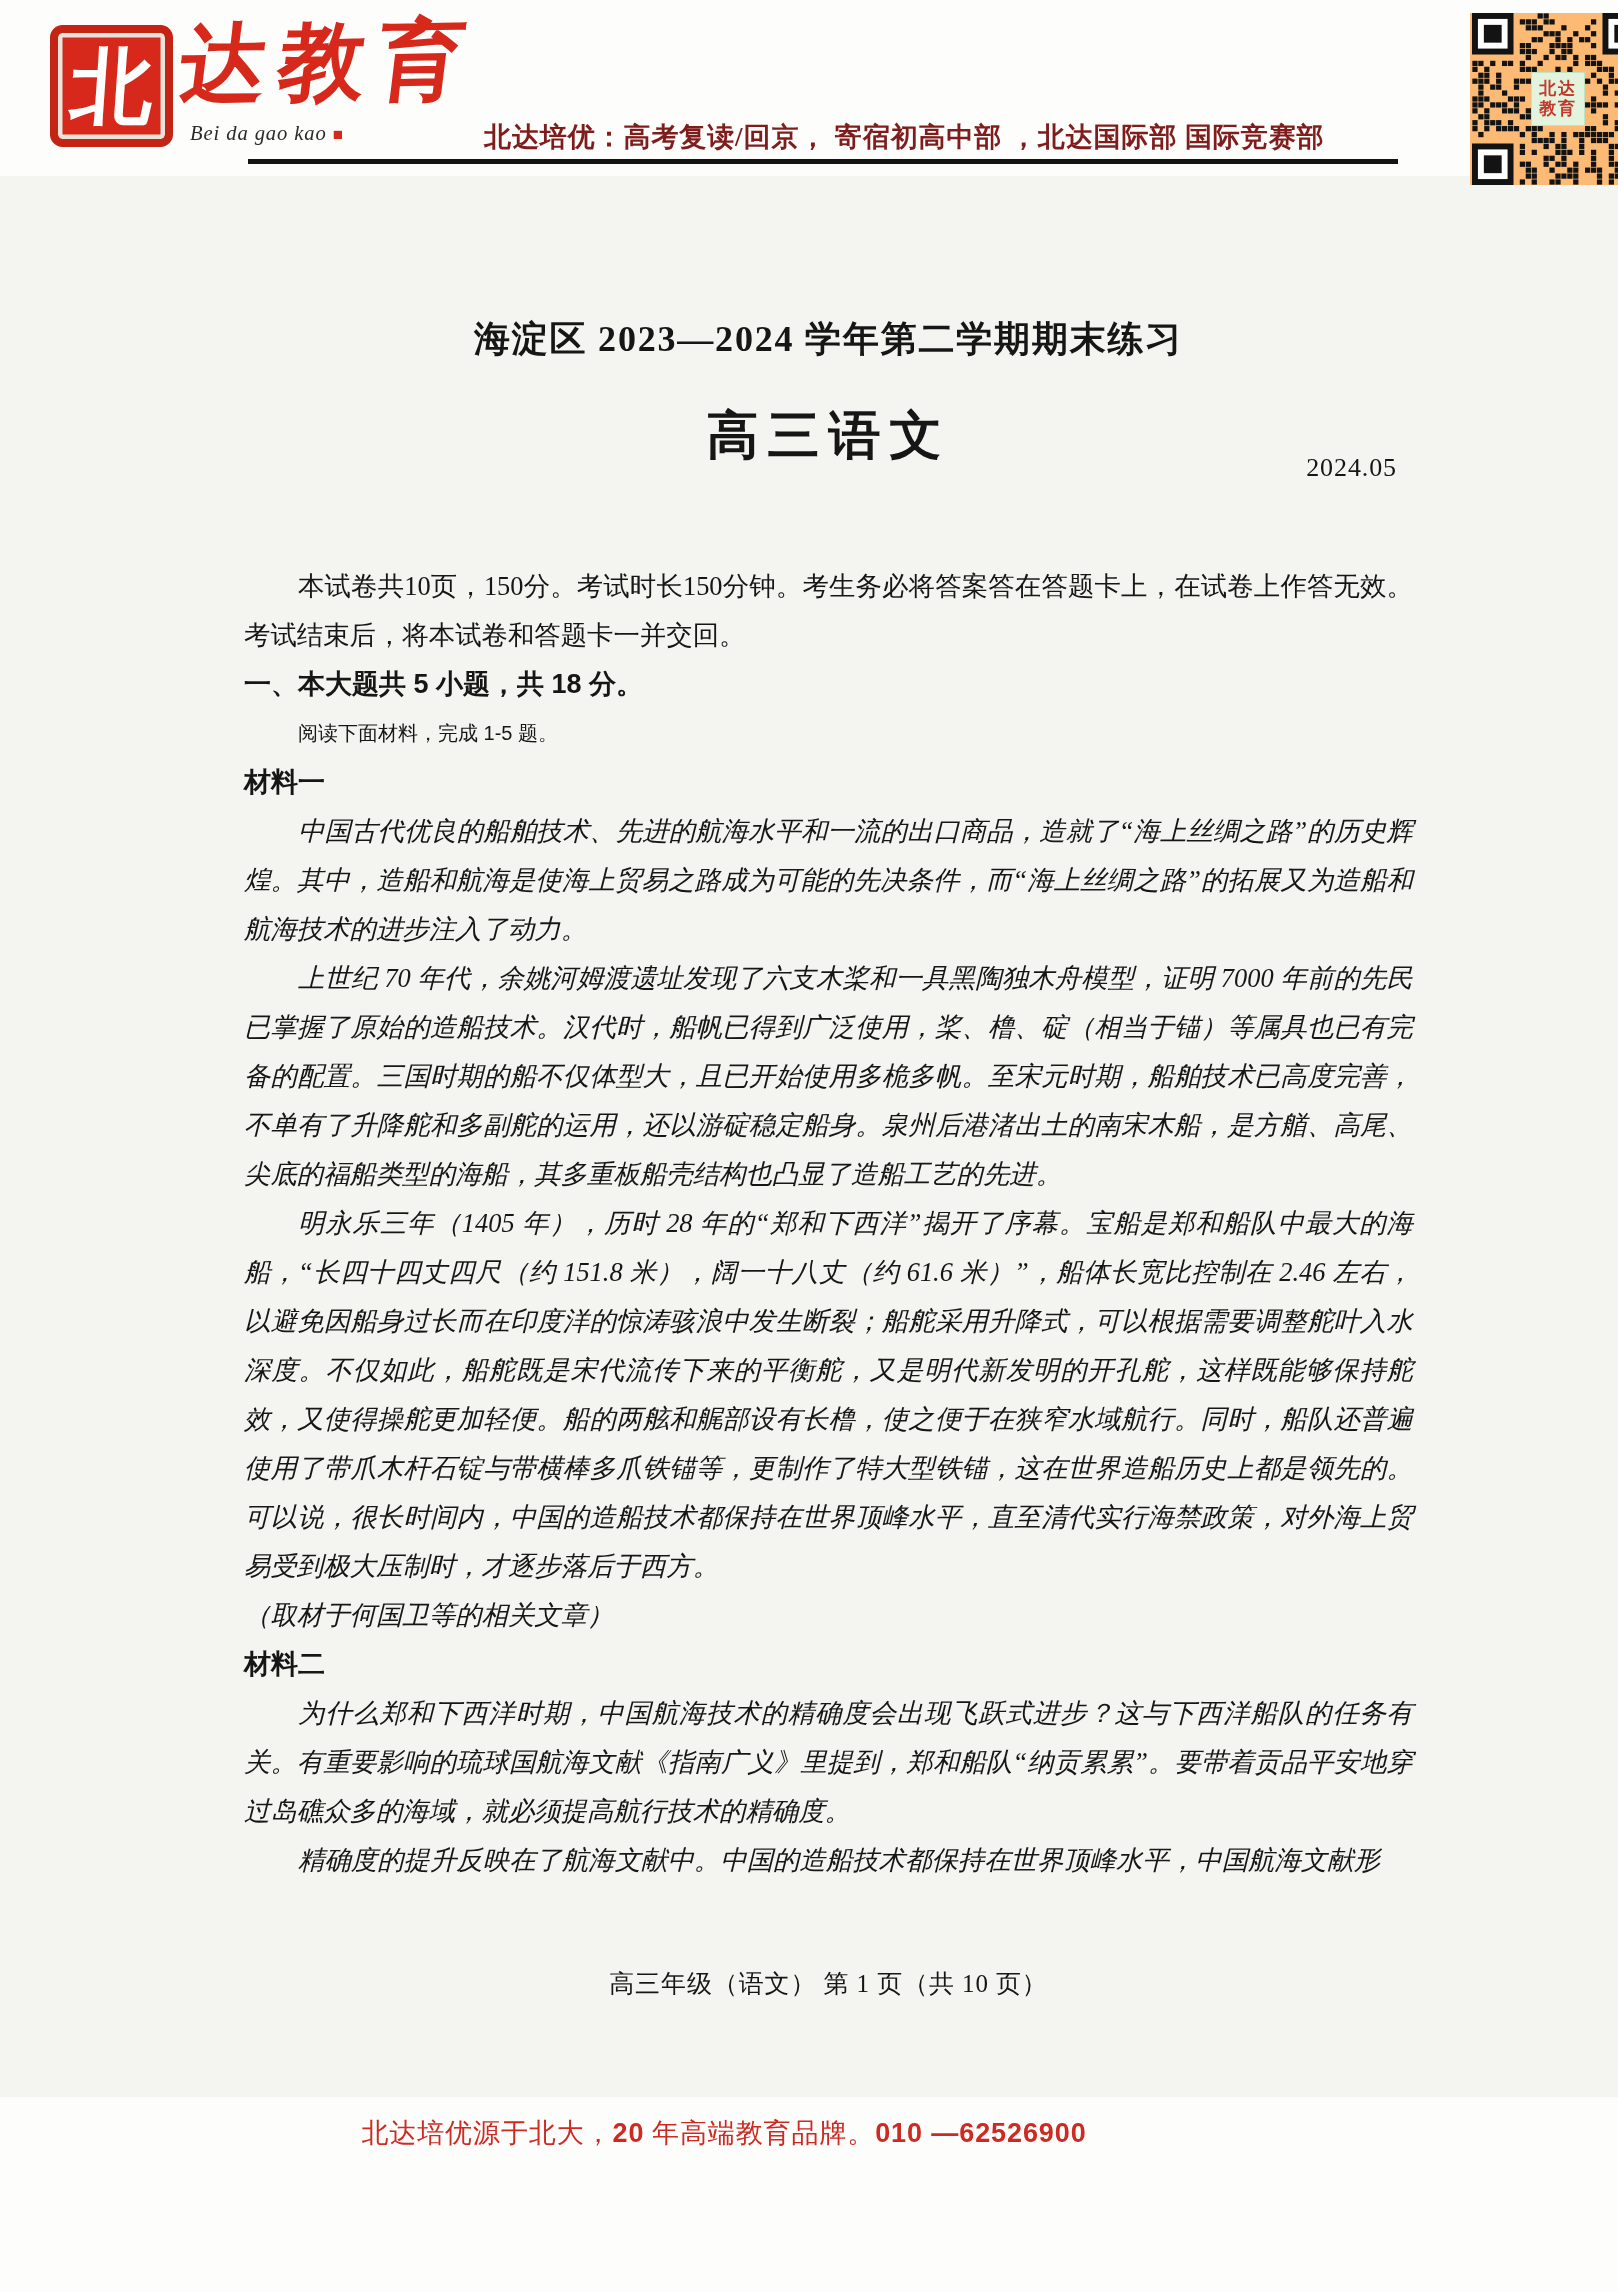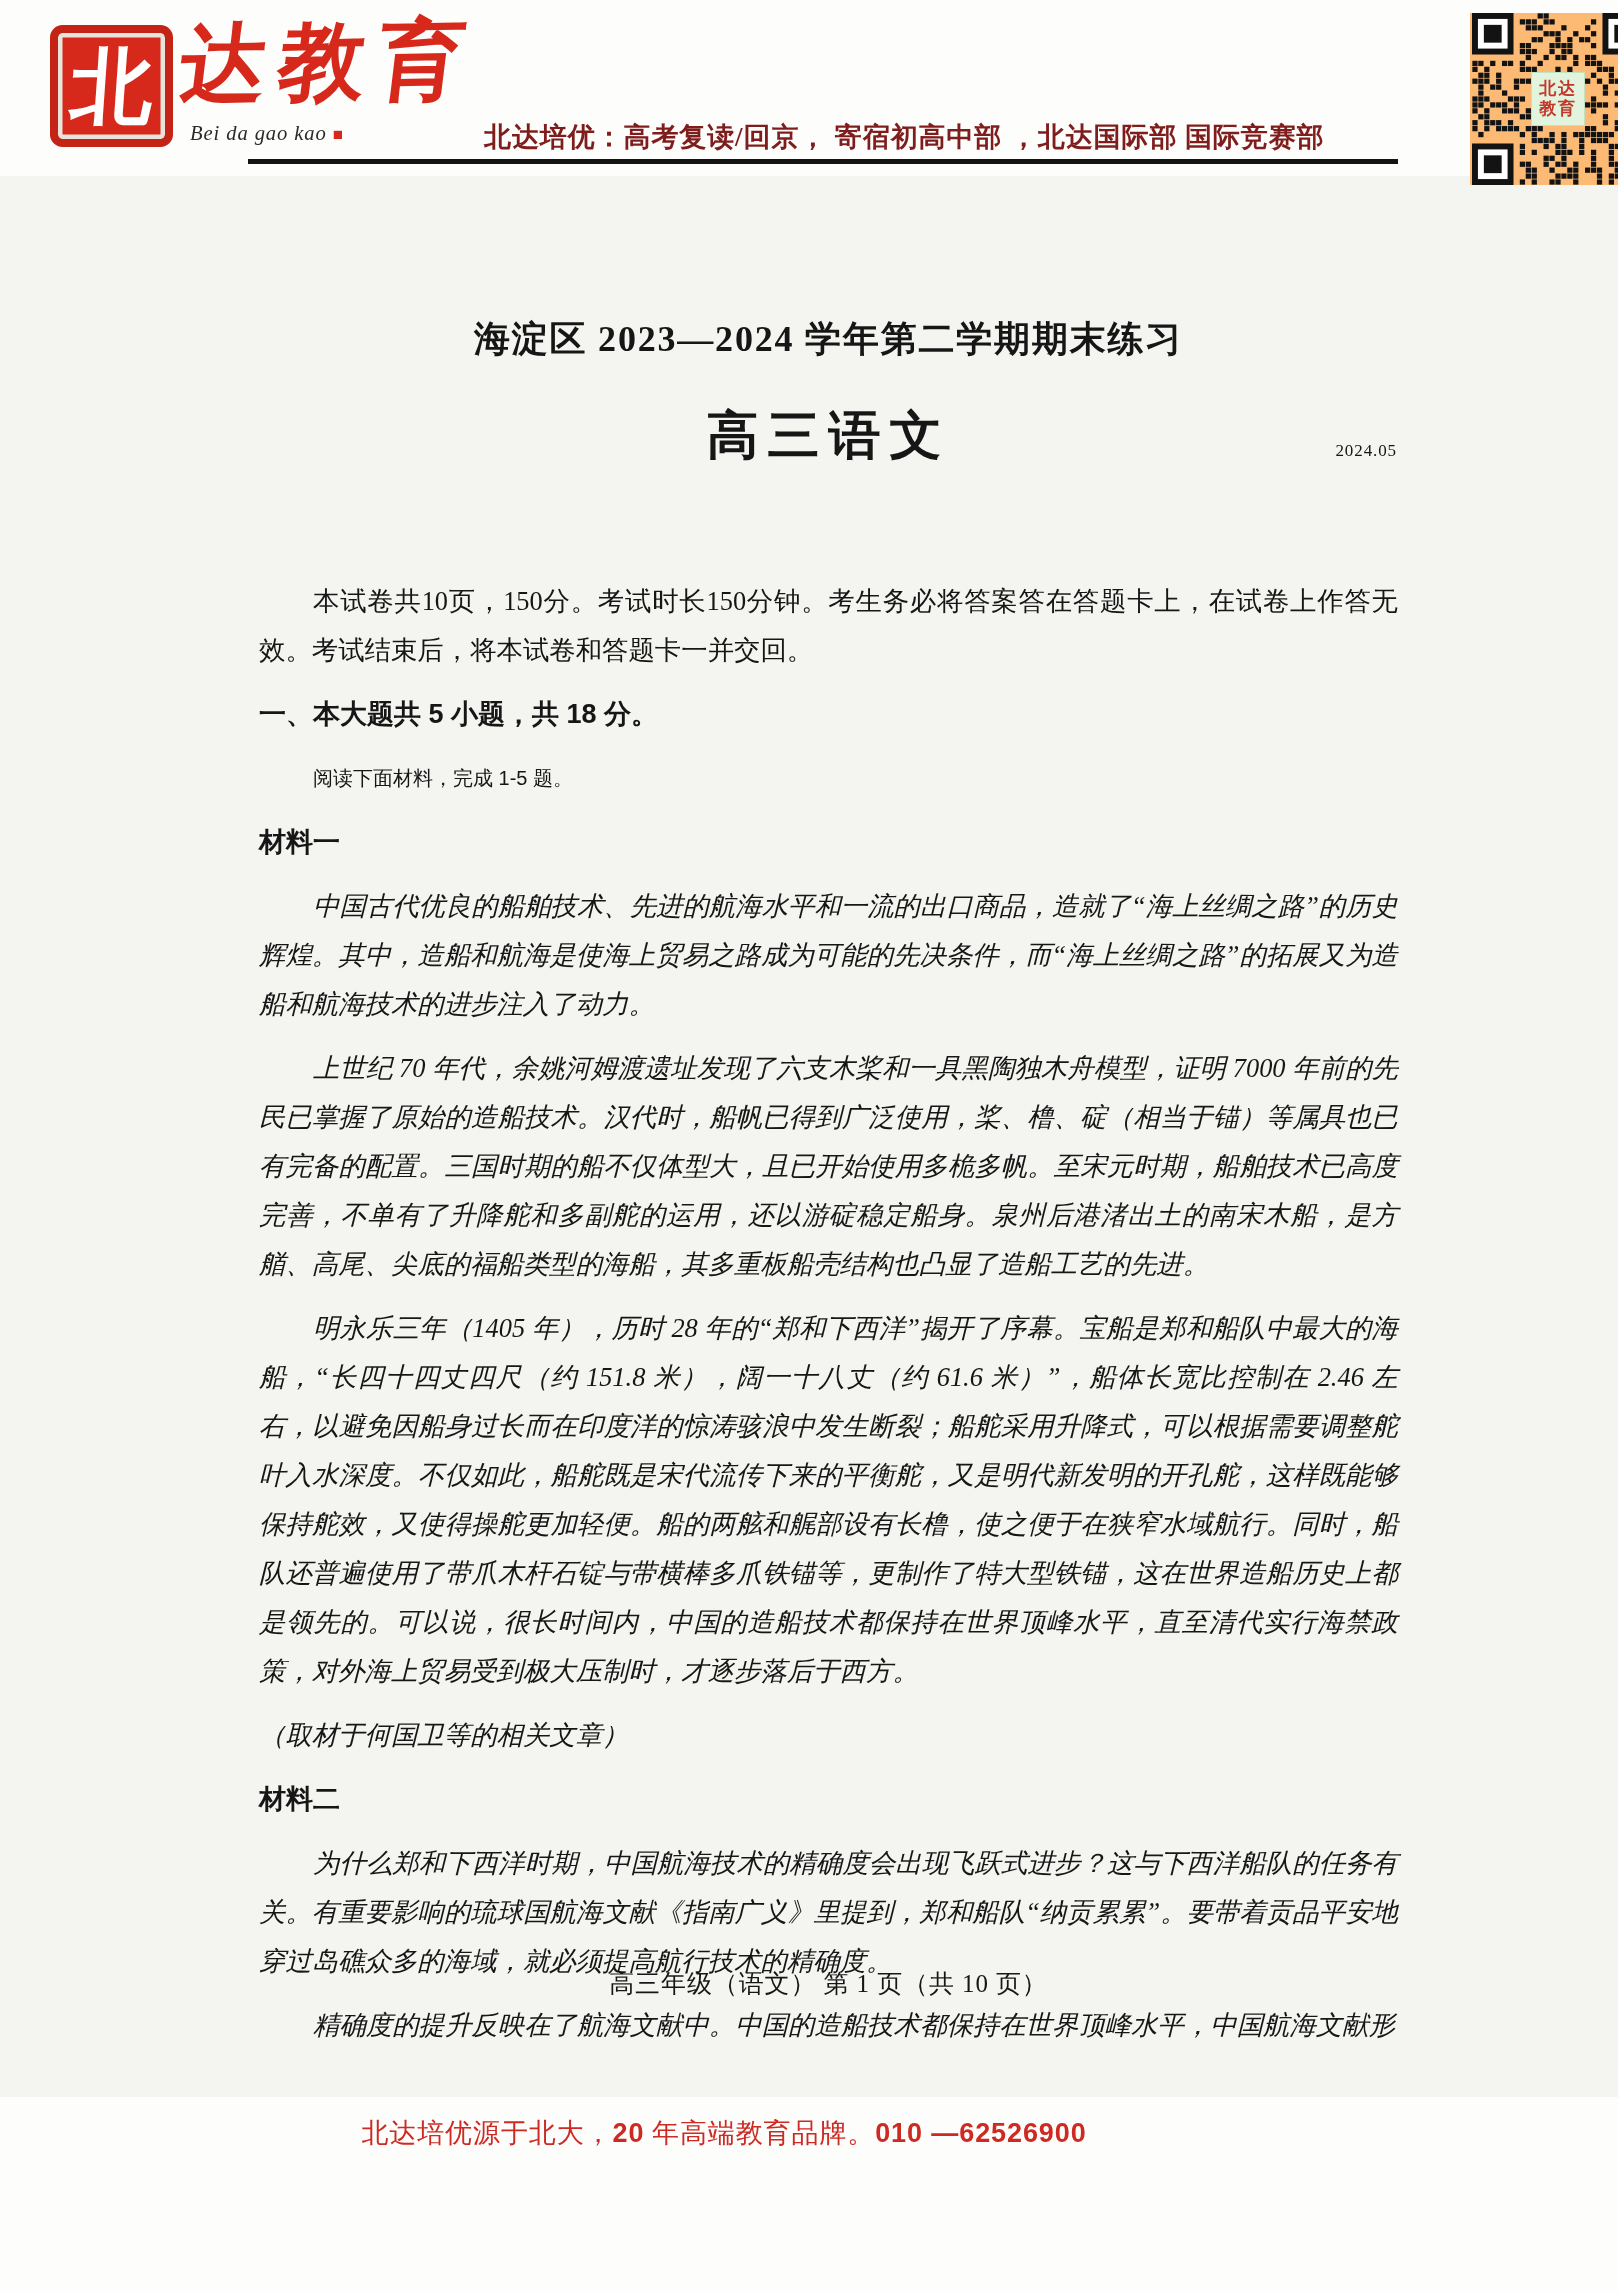--- a/index.html
+++ b/index.html
@@ -41,25 +41,25 @@
     width:52px; height:52px; background:#e2f3de; border:0.9px solid #c5e2c0;
     display:flex; flex-direction:column; align-items:center; justify-content:center;
     color:#c0392b; font-size:17px; line-height:19.7px; font-weight:bold; letter-spacing:1.8px;
   }
   
   .title-line { position:absolute; left:244px; top:315px; width:1169px;
     text-align:center; font-size:36px; font-weight:bold; letter-spacing:1.8px; }
   .subject-row { position:absolute; left:244px; top:401px; width:1169px; height:90px; }
   .subject { position:absolute; left:0; width:100%; text-align:center;
     font-size:52px; font-weight:bold; letter-spacing:9px; }
-  .exam-date { position:absolute; right:16px; top:40px; font-size:17px; letter-spacing:0.9px; }
+  .exam-date { position:absolute; right:16px; top:52px; font-size:26px; letter-spacing:0.9px; }
   
   .doc { position:absolute; left:244px; top:562px; width:1169px;
     font-size:26.4px; line-height:49px; text-align:justify; }
-  .doc p { margin:15px; }
+  .doc p { margin:0; }
   .indent { text-indent:54px; }
   .h-section { margin-top:39px; font-family:"Liberation Sans","DejaVu Sans",sans-serif;
     font-weight:bold; font-size:27px; }
   .h-sub { font-family:"Liberation Sans","DejaVu Sans",sans-serif; font-weight:normal;
     font-size:20px; text-indent:54px; }
   .h-mat { font-family:Liberation Serif, serif; font-weight:bold;
     font-size:27px; text-align:left; }
   .kai { font-style:italic; }
   .attribution { text-align:left; font-style:italic; }
   

